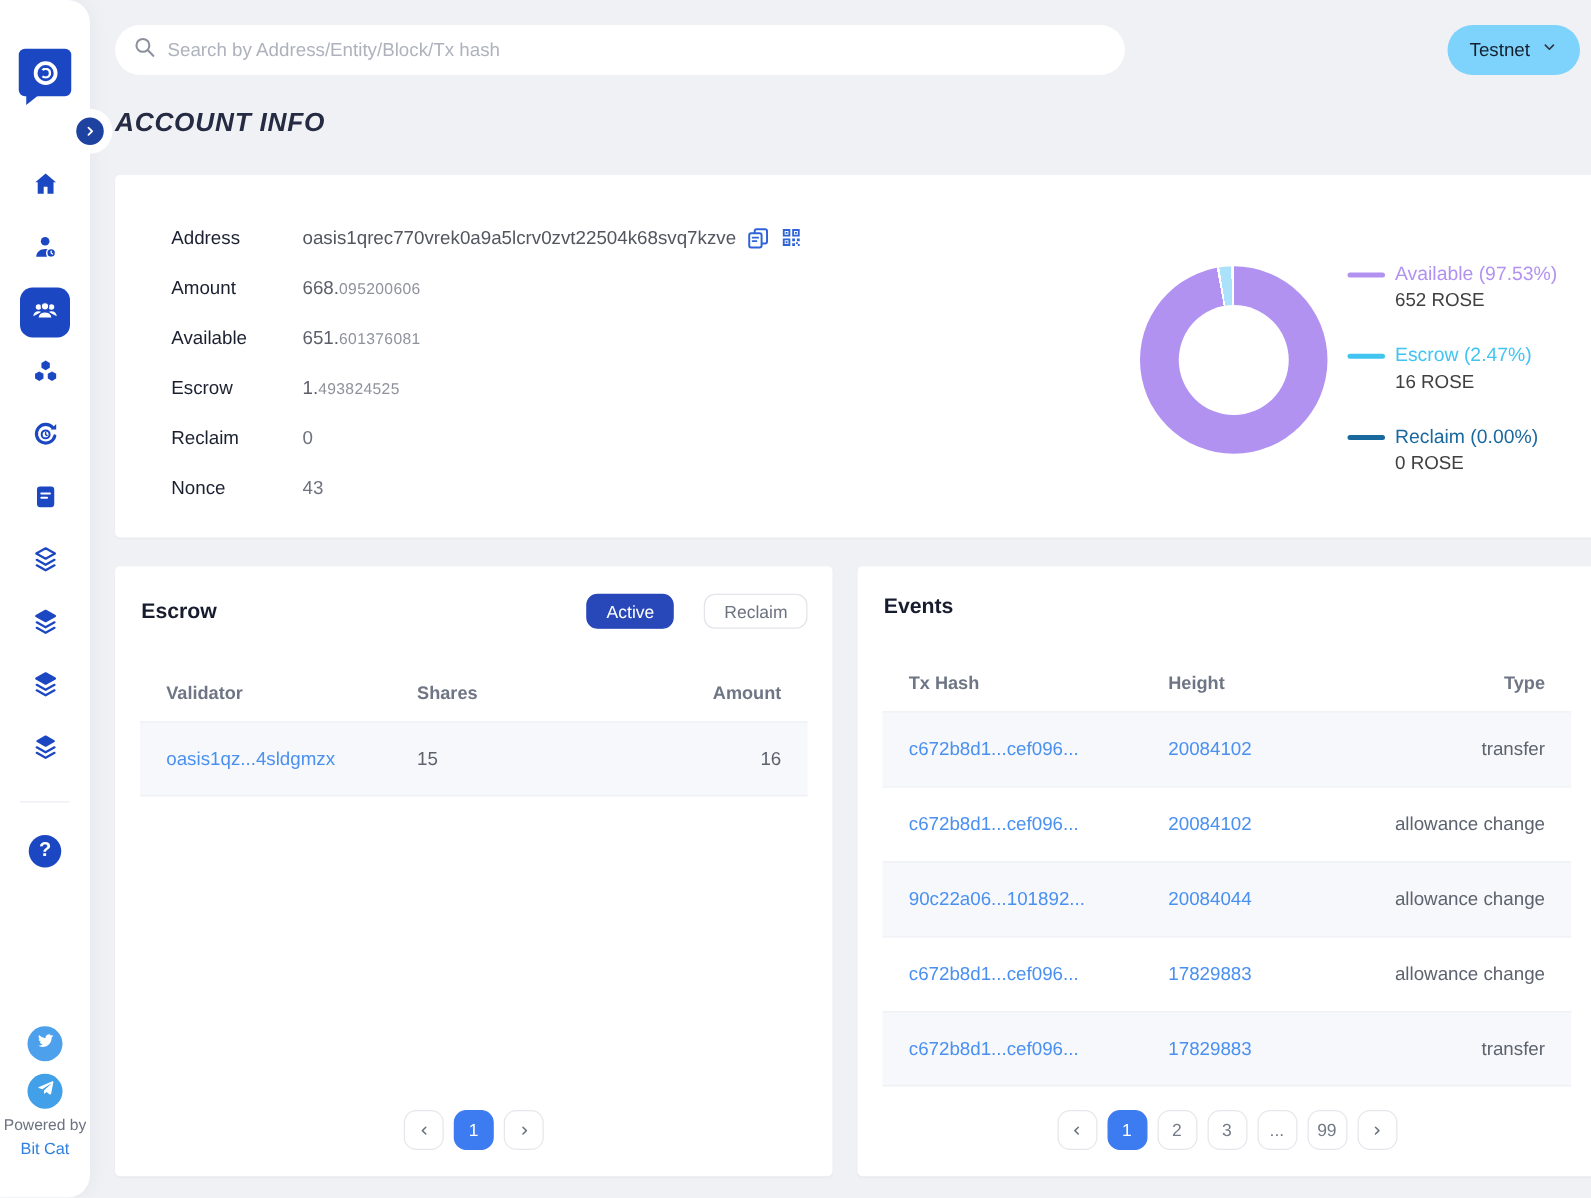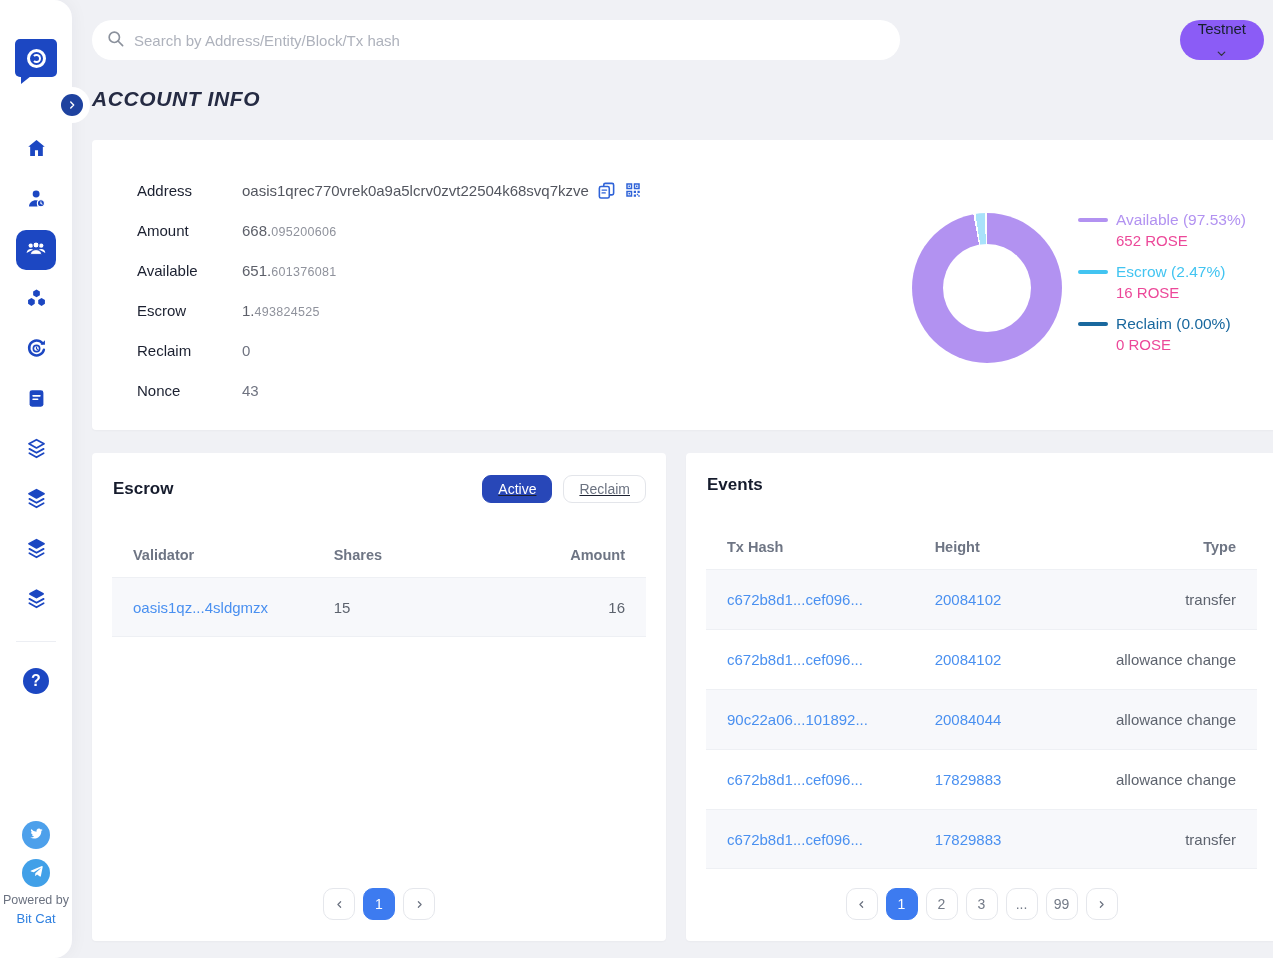--- a/index.html
+++ b/index.html
@@ -69,22 +69,22 @@
   .searchbar{
     width:808px; height:40px; background:#fff; border-radius:20px;
     display:flex; align-items:center; padding:0 14px;
   }
   .searchbar input{
     border:none; outline:none; flex:1; margin-left:9px;
     font-size:15px; font-family:"Liberation Sans",sans-serif; color:#374151; background:transparent;
   }
   .searchbar input::placeholder{ color:#aeb2bc; }
   .network{
-    margin-left:auto; margin-right:13px; height:40px; background:#8b5cf6; border-radius:20px;
-    display:flex; align-items:center; padding:0 18px; gap:9px; cursor:pointer;flex-direction:column;
+    margin-left:auto; margin-right:13px; height:40px; background:#7dd3fc; border-radius:20px;
+    display:flex; align-items:center; padding:0 18px; gap:9px; cursor:pointer;
   }
   .network .label{ font-size:15px; color:#17202e; }
 
   .page-title{
     margin-top:27px; font-size:21px; font-weight:bold; letter-spacing:.6px; color:#252b43;font-style:italic;
   }
 
   .card{ background:#fff; border-radius:4px; box-shadow:0 1px 2px rgba(16,24,40,.03); }
 
   
@@ -94,34 +94,34 @@
   .info-value{ font-size:15px; color:#6f7380; display:flex; align-items:center; gap:8px; }
   .addr-text{ color:#53565f; }
   .num-int{ font-size:15px; color:#5d606a; }
   .num-dec{ font-size:12.5px; color:#8f929c; letter-spacing:.3px; }
   .icon-btn{ cursor:pointer; display:flex; align-items:center; }
 
   .donut{
     position:absolute; left:820px; top:73px; width:150px; height:150px; border-radius:50%;
   }
   .donut::after{ content:""; position:absolute; inset:31px; background:#fff; border-radius:50%; }
-  .legend{ position:absolute; left:986px; top:70px; display:flex; flex-direction:column; gap:11px; }
+  .legend{ position:absolute; left:986px; top:70px; display:flex; flex-direction:column; gap:24px; }
   .legend-item .line1{ display:flex; align-items:center; height:20px; }
   .legend-dash{ width:30px; height:4px; border-radius:2px; margin-right:8px; }
   .legend-label{ font-size:15.5px; font-weight:500; }
-  .legend-value{ font-size:15px; color:#ec4899; margin-left:38px; line-height:21px; }
+  .legend-value{ font-size:15px; color:#404040; margin-left:38px; line-height:21px; }
 
   
   .bottom-row{ display:flex; gap:20px; margin-top:23px; }
   .panel{ height:488px; position:relative; }
   .escrow-card{ width:574px; }
   .events-card{ flex:1; }
   .panel-header{ display:flex; align-items:center; padding:22px 20px 0 21px; }
   .panel-title{ font-size:17px; font-weight:bold; color:#161c2d; }
-  .tab-group{ margin-left:auto; display:flex; gap:11px;text-decoration:underline; }
+  .tab-group{ margin-left:auto; display:flex; gap:24px; }
   .tab-btn{
     height:28px; padding:0 15px; border-radius:9px; font-size:14px;
     display:flex; align-items:center; cursor:pointer;
     font-family:"Liberation Sans",sans-serif;
   }
   .tab-btn.primary{ background:var(--primary-button); color:#fff; border:1px solid var(--primary-button); }
   .tab-btn.ghost{ background:#fff; color:#6b7280; border:1px solid #e3e5ea; }
 
   .table{ margin:30px 20px 0 20px; }
   .t-head{ display:flex; height:44px; align-items:center; padding:0 21px;

